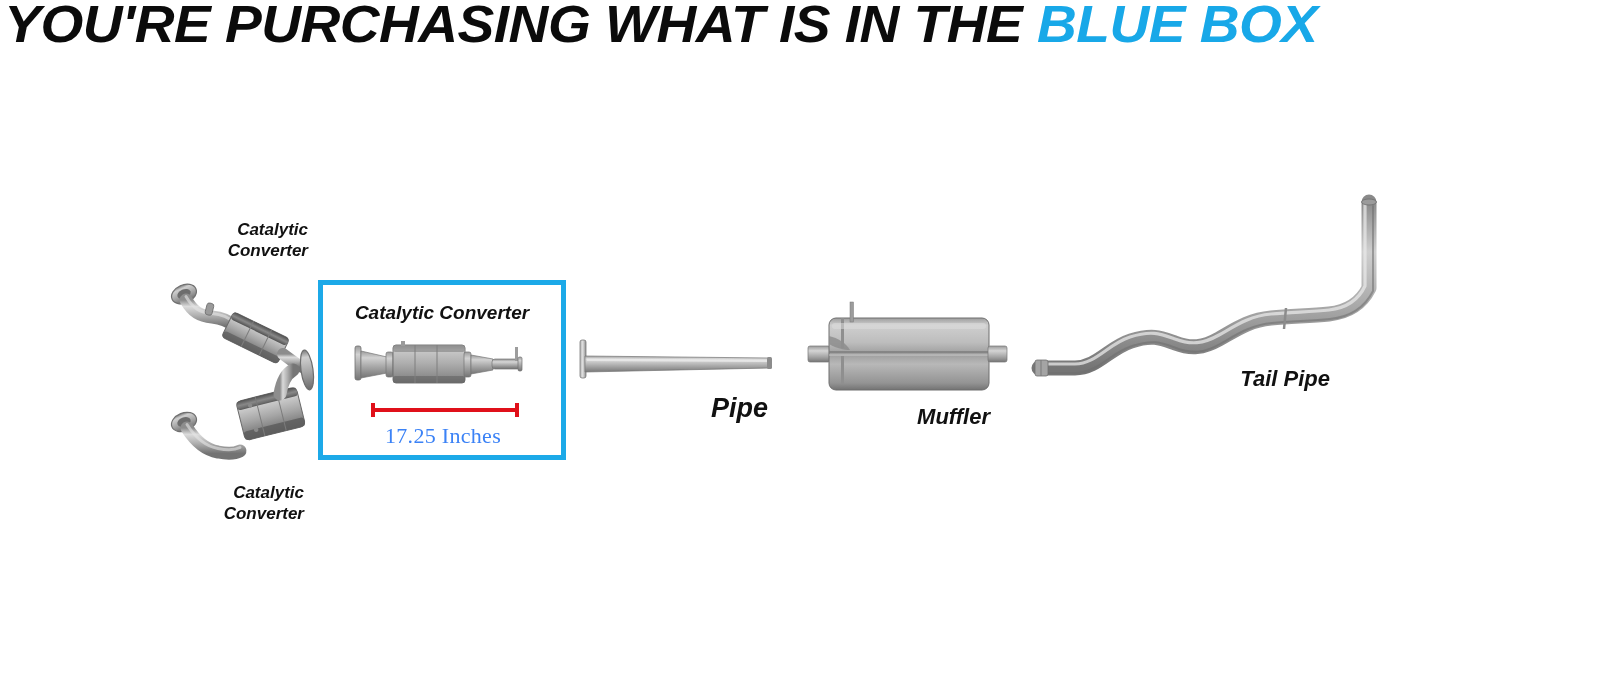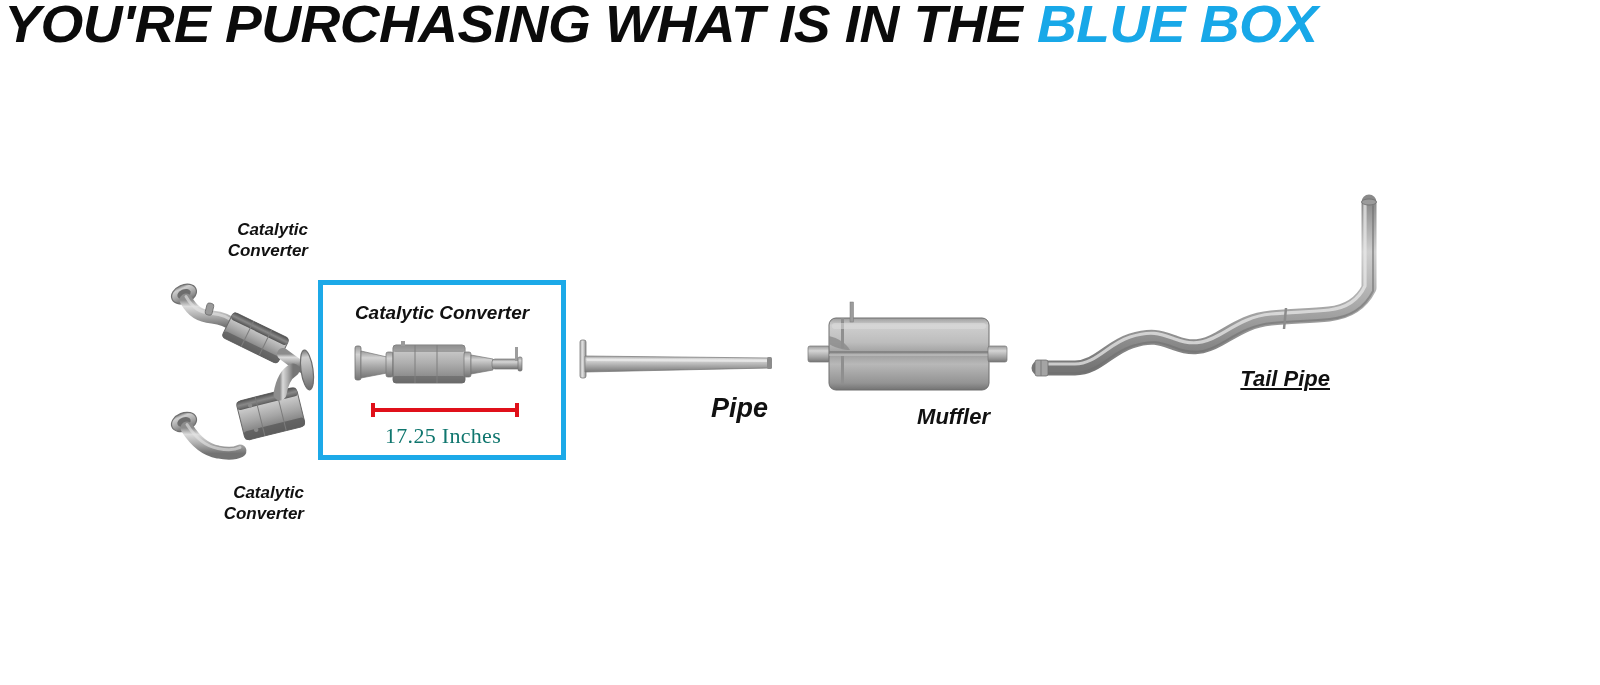--- a/index.html
+++ b/index.html
@@ -104,21 +104,21 @@
   #dim-cap-left { left: 0; }
   #dim-cap-right { right: 0; }
   #dim-text {
     position: absolute;
     left: 30px;
     top: 138px;
     width: 180px;
     text-align: center;
     font-family: "Liberation Serif", serif;
     font-size: 22px;
-    color: #0f766e;
+    color: #3b82f6;
     letter-spacing: 0.3px;
   }
 
   
   .art {
     position: absolute;
     overflow: visible;
   }
 </style>
 </head>
@@ -361,15 +361,15 @@
              L338,10" fill="none" stroke="#6e6e6e" stroke-width="2" stroke-linecap="round" opacity="0.55"></path>
 
     <rect x="0" y="164" width="13" height="16" rx="2" fill="#a4a4a4" stroke="#707070" stroke-width="0.8"></rect>
     <line x1="6" y1="164" x2="6" y2="180" stroke="#7b7b7b" stroke-width="1"></line>
 
     <path d="M251,112 L249,133" stroke="#8c8c8c" stroke-width="2.5" fill="none"></path>
 
     <ellipse cx="334" cy="6" rx="7.5" ry="3" fill="#9b9b9b" stroke="#6f6f6f" stroke-width="0.8"></ellipse>
   </svg>
 
-  <div class="part-label" style="left:1140px; top:366px; width:190px; font-size:22px;text-decoration:underline;">Tail Pipe</div>
+  <div class="part-label" style="left:1140px; top:366px; width:190px; font-size:22px;">Tail Pipe</div>
 
 </div>
 
 </body></html>

